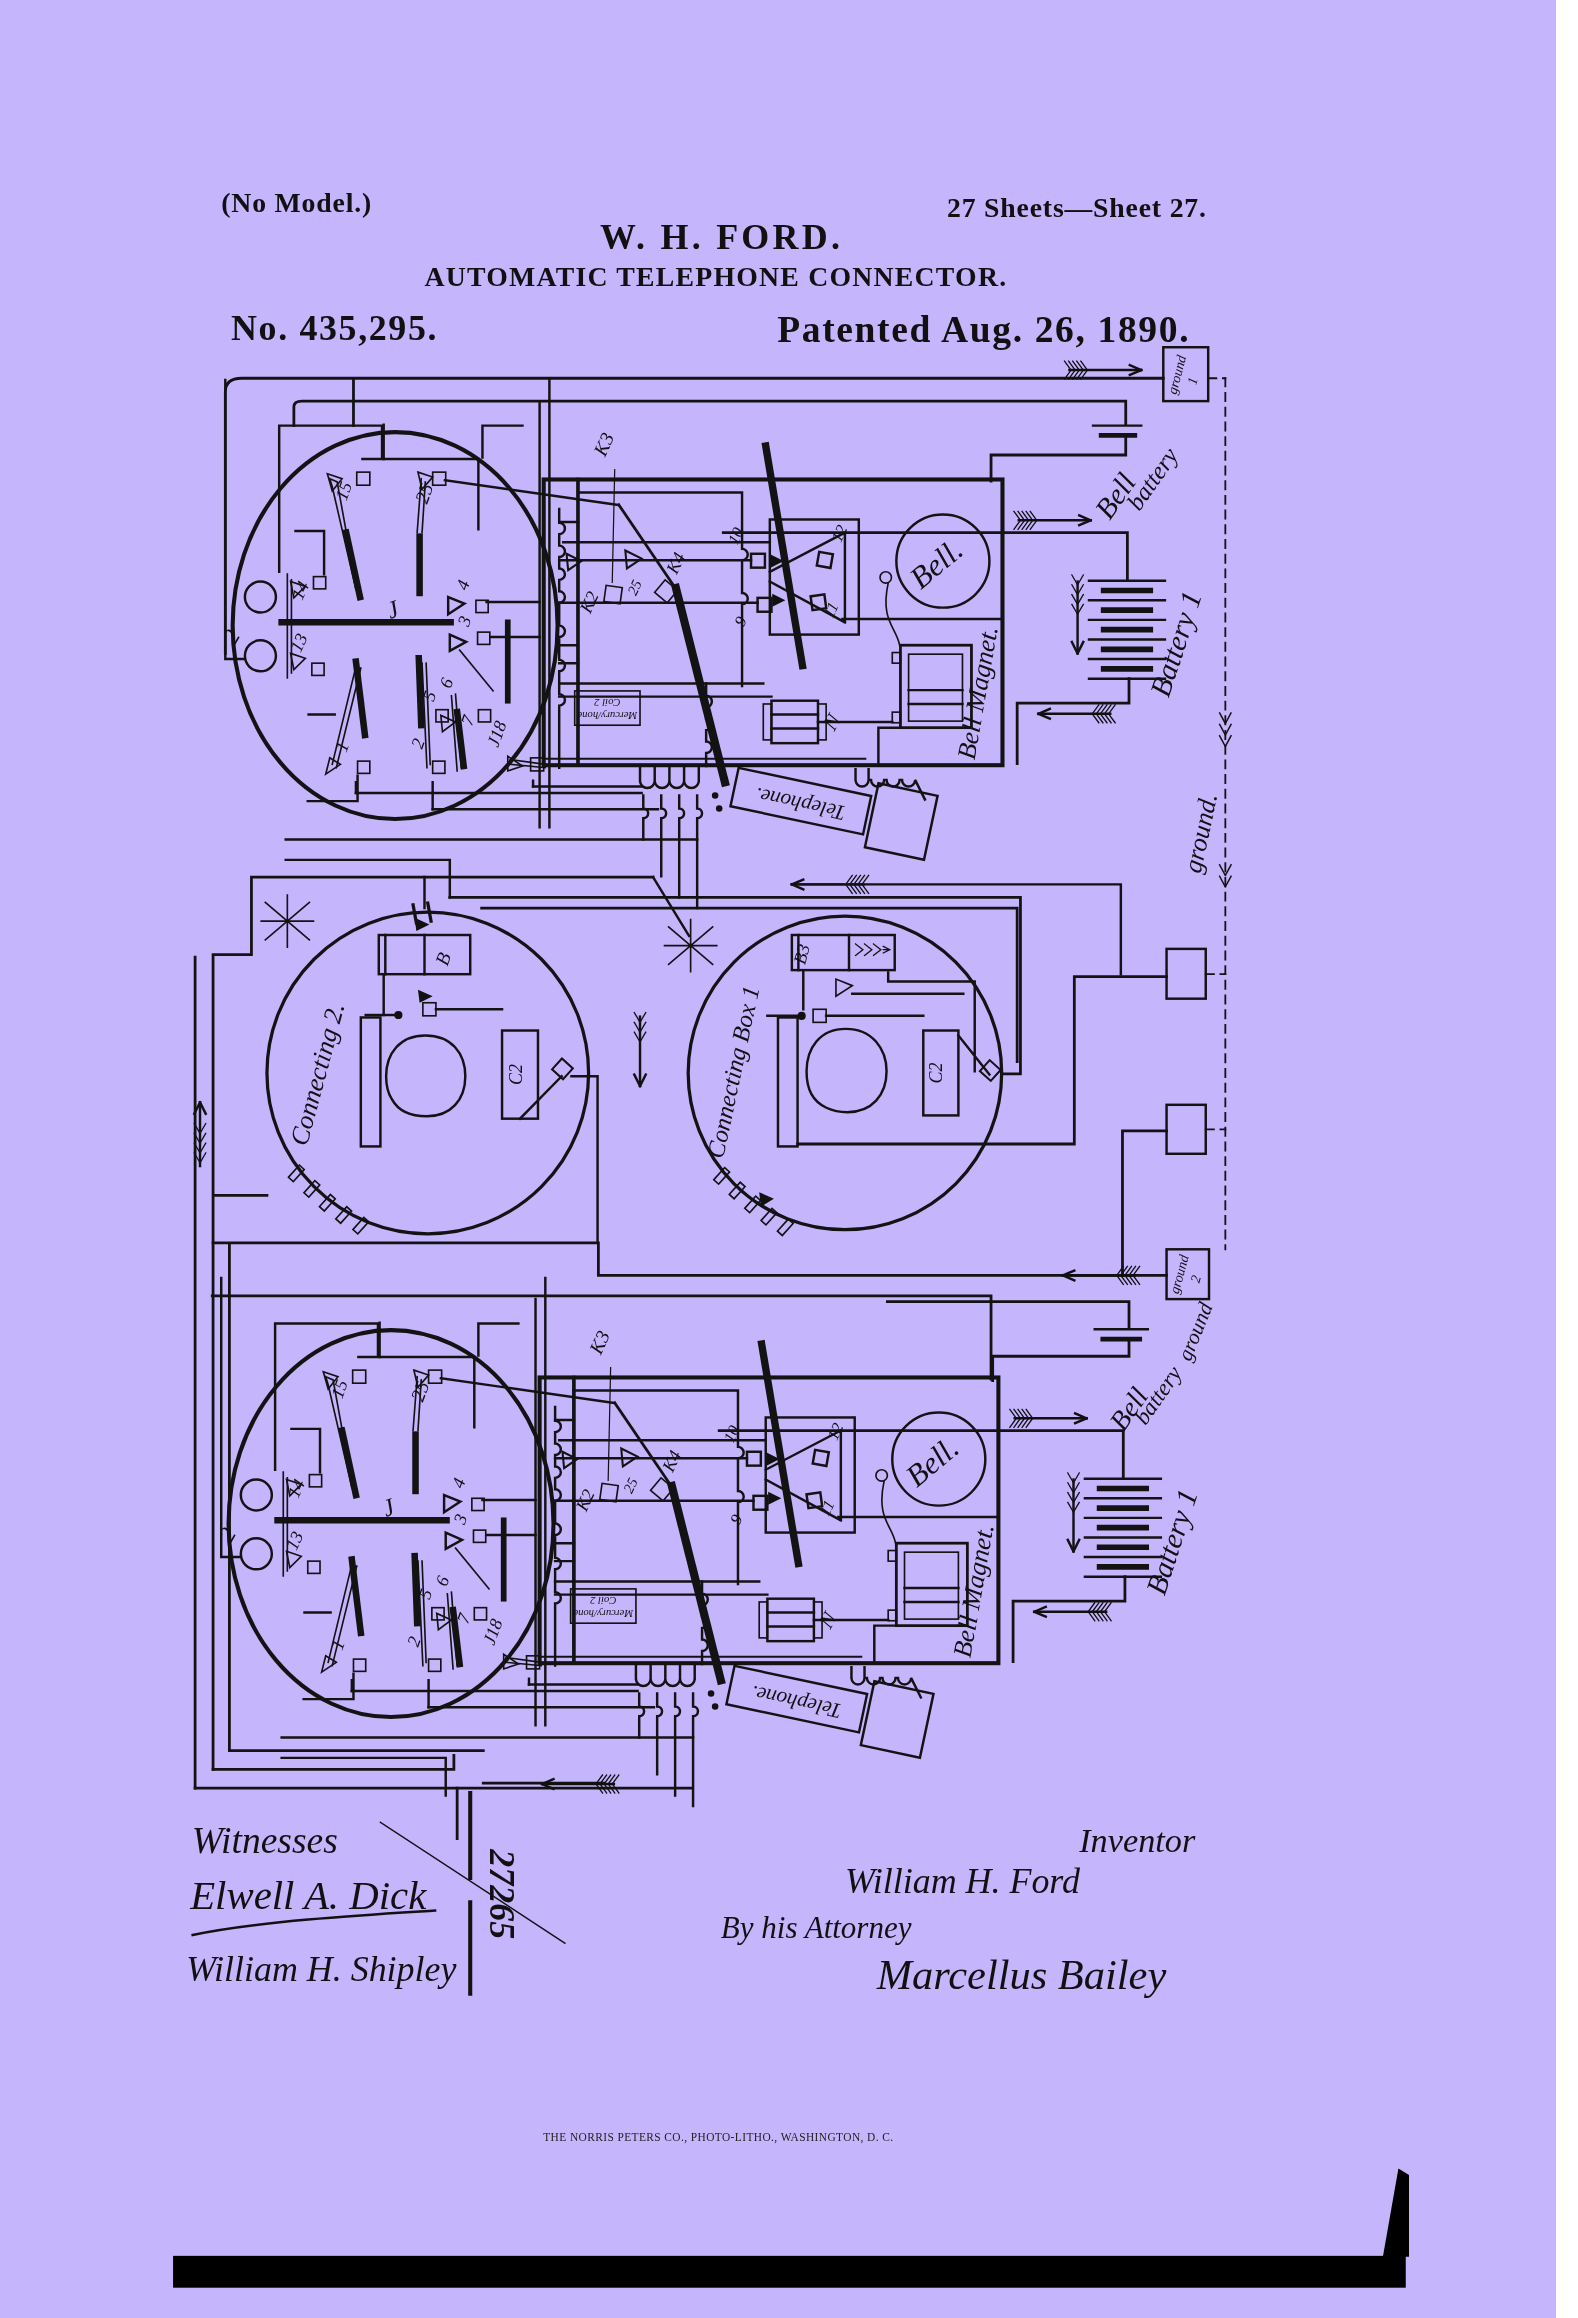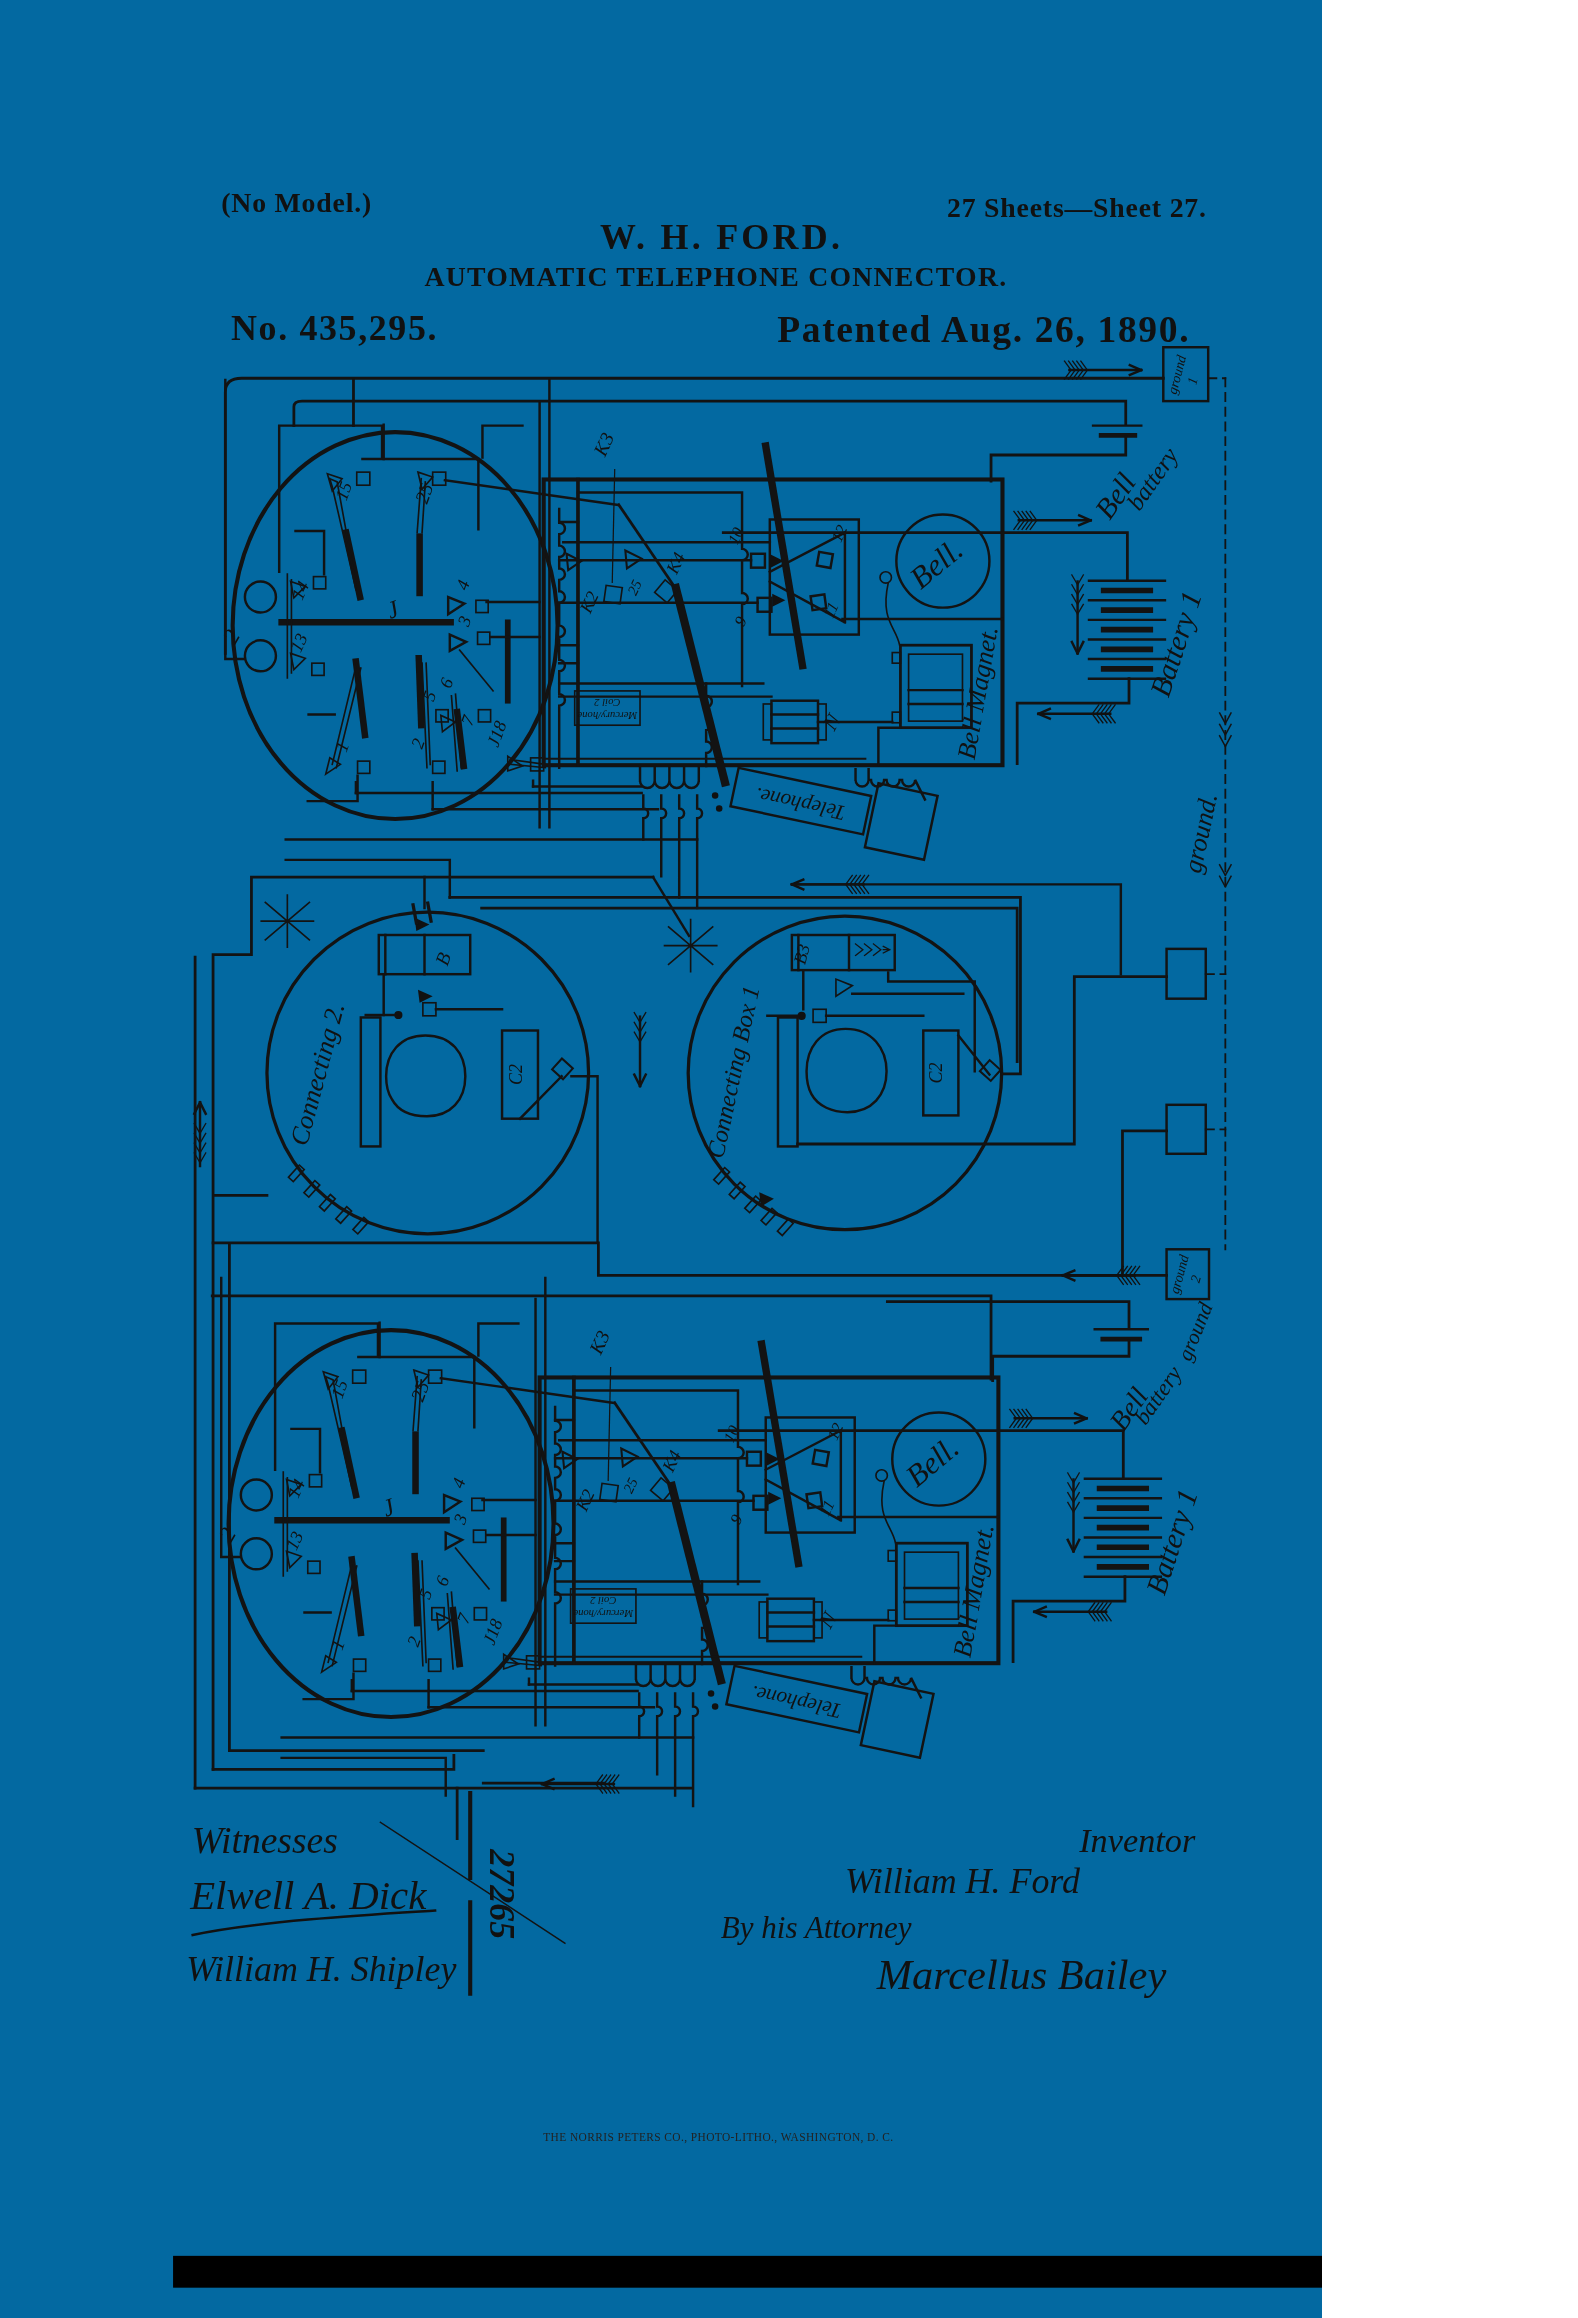--- a/index.html
+++ b/index.html
@@ -1,16 +1,16 @@
 <!DOCTYPE html>
 <html style="font-size:13px"><head>
 <meta charset="utf-8">
 <style>
 html,body{margin:0;padding:0;background:#fff;}
-.page{position:relative;width:1322px;height:2319px;background:#0369a1;overflow:hidden;}
+.page{position:relative;width:1556px;height:2319px;background:#c4b5fd;overflow:hidden;}
 svg{position:absolute;top:0;left:0;}
 .ser{font-family:"Liberation Serif",serif;}
 </style>
 </head>
 <body>
 <div class="page">
 <svg width="1578" height="2319" viewBox="0 0 1933 2840" fill="none" stroke-linecap="square">
 <defs>
 
 <g id="featherR" stroke="#111" stroke-width="3" fill="none">

